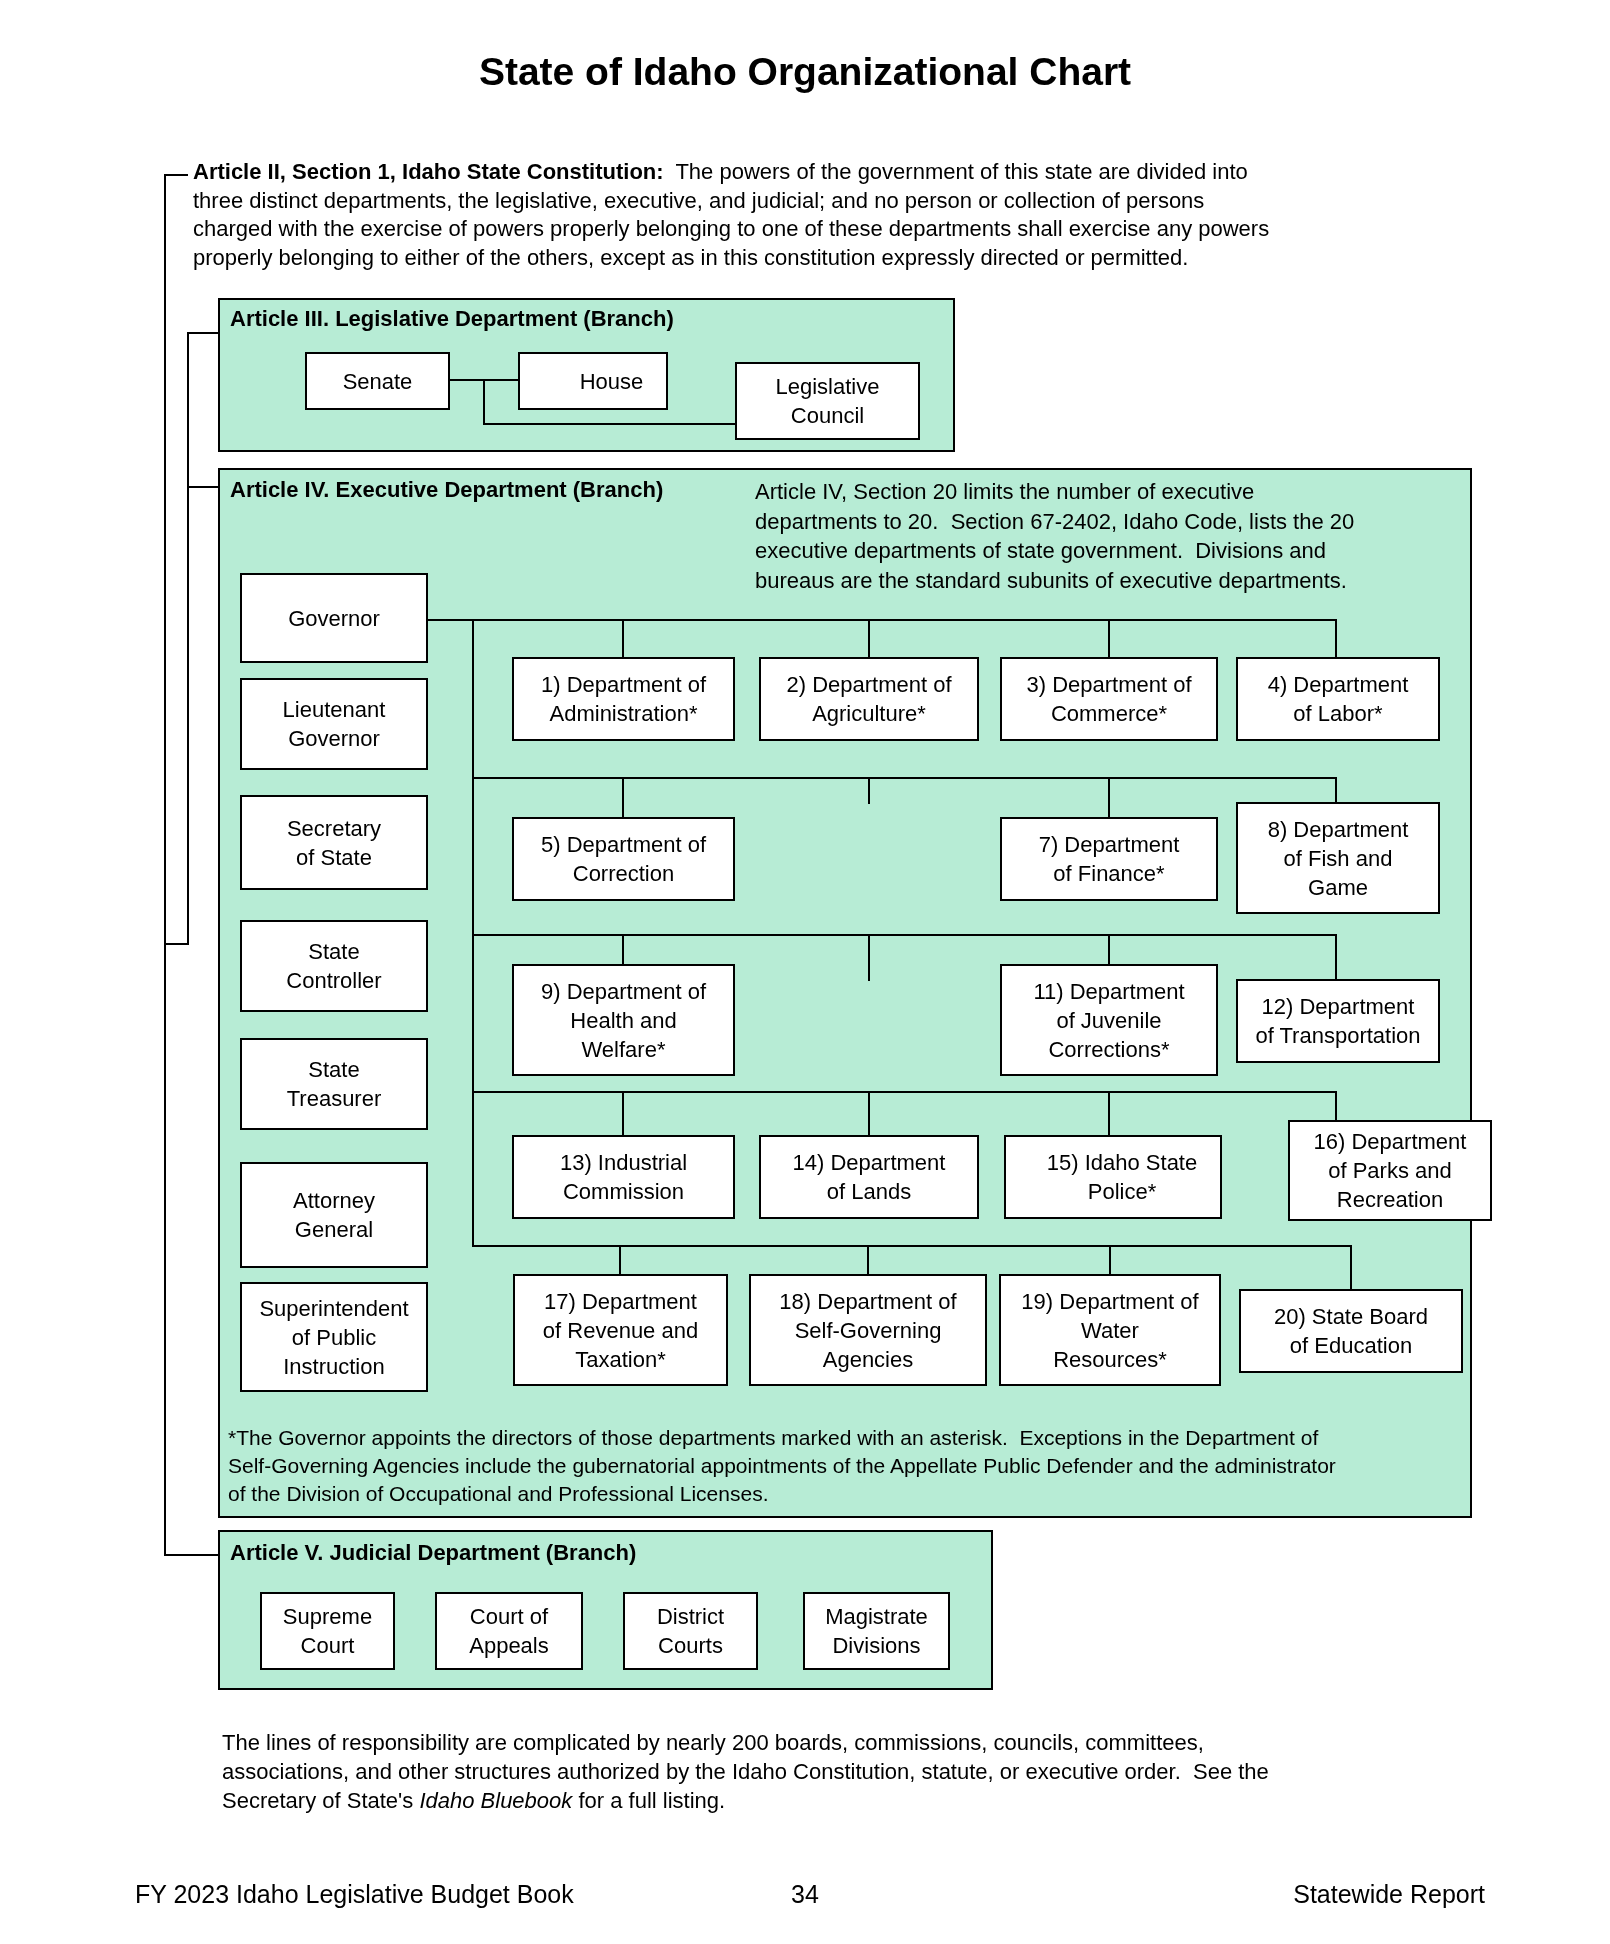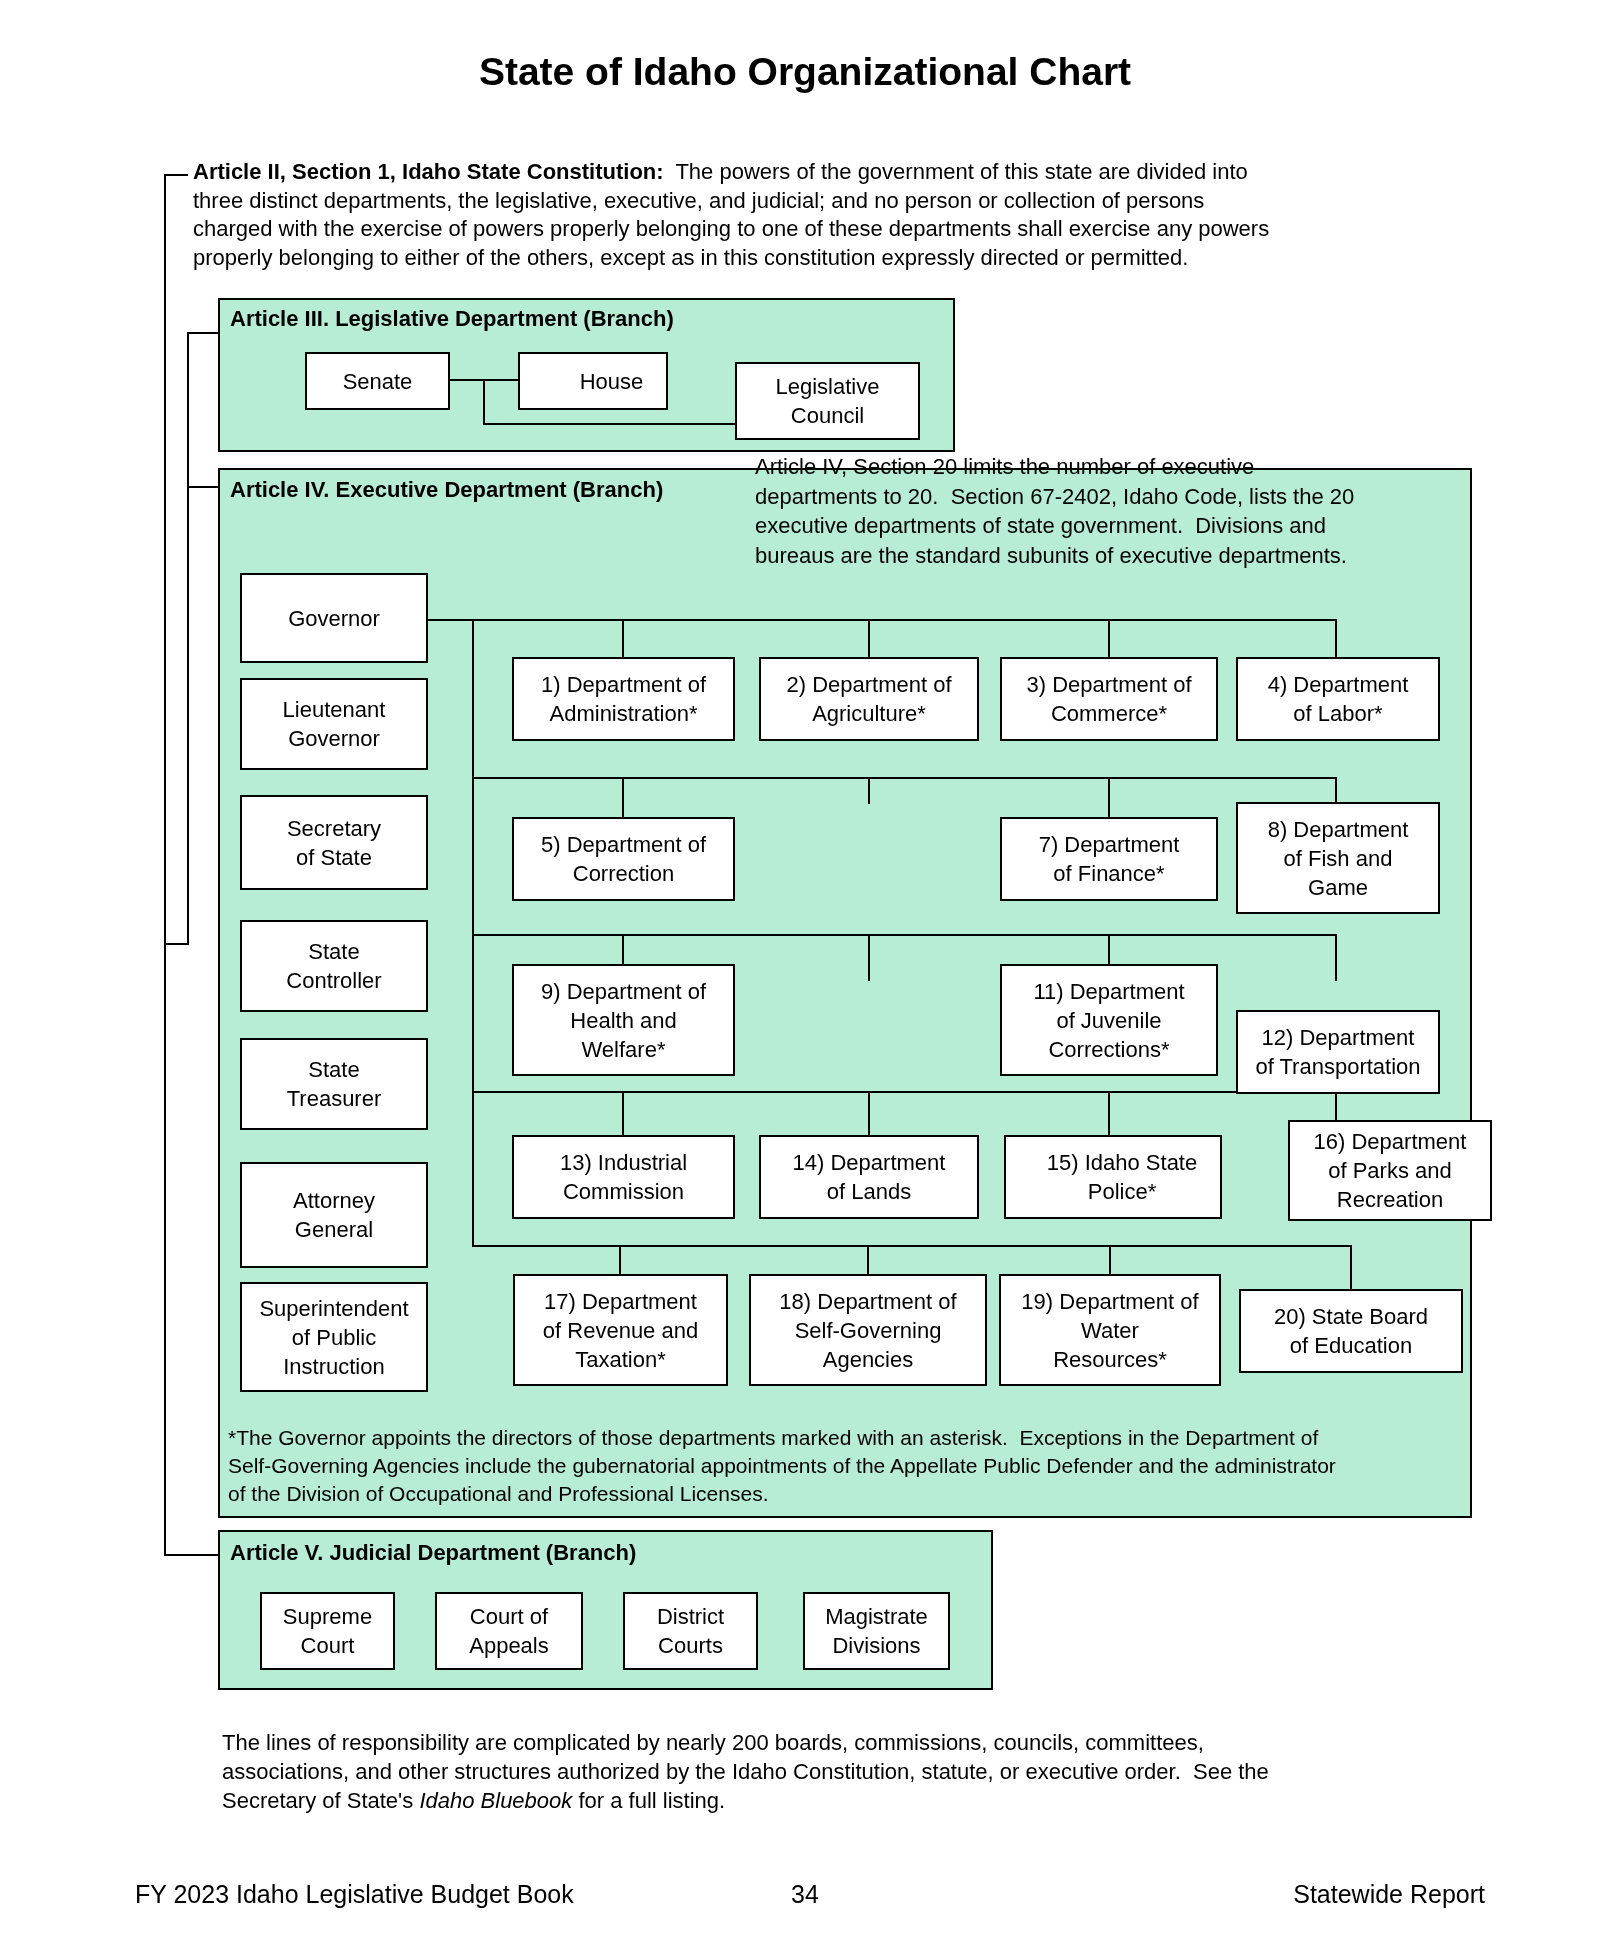--- a/index.html
+++ b/index.html
@@ -49,21 +49,21 @@
   <div class="line" style="left:483px; top:379px; width:2px; height:46px;"></div>
   <div class="line" style="left:483px; top:423px; width:252px; height:2px;"></div>
 
   <div class="wbox" style="left:305px; top:352px; width:145px; height:58px;">Senate</div>
   <div class="wbox" style="left:518px; top:352px; width:150px; height:58px;padding-left:39px;">House</div>
   <div class="wbox" style="left:735px; top:362px; width:185px; height:78px;">Legislative
 Council</div>
 
   <div class="panel" style="left:218px; top:468px; width:1254px; height:1050px;"></div>
   <div class="panel-header" style="left:230px; top:477px;">Article IV.  Executive Department (Branch)</div>
-  <div class="para" style="left:755px; top:452px; width:740px; line-height:29.5px;">Article IV, Section 20 limits the number of executive
+  <div class="para" style="left:755px; top:477px; width:740px; line-height:29.5px;">Article IV, Section 20 limits the number of executive
 departments to 20.  Section 67-2402, Idaho Code, lists the 20
 executive departments of state government.  Divisions and
 bureaus are the standard subunits of executive departments.</div>
 
   <div class="line" style="left:428px; top:619px; width:909px; height:2px;"></div>
   <div class="line" style="left:472px; top:619px; width:2px; height:628px;"></div>
   <div class="line" style="left:472px; top:777px; width:865px; height:2px;"></div>
   <div class="line" style="left:472px; top:934px; width:865px; height:2px;"></div>
   <div class="line" style="left:472px; top:1091px; width:865px; height:2px;"></div>
   <div class="line" style="left:472px; top:1245px; width:880px; height:2px;"></div>
@@ -124,21 +124,21 @@
   <div class="wbox" style="left:1236px; top:802px; width:204px; height:112px;">8) Department
 of Fish and
 Game</div>
 
   <div class="wbox" style="left:512px; top:964px; width:223px; height:112px;">9) Department of
 Health and
 Welfare*</div>
   <div class="wbox" style="left:1000px; top:964px; width:218px; height:112px;">11) Department
 of Juvenile
 Corrections*</div>
-  <div class="wbox" style="left:1236px; top:979px; width:204px; height:84px;margin-top:31px;">12) Department
+  <div class="wbox" style="left:1236px; top:979px; width:204px; height:84px;">12) Department
 of Transportation</div>
 
   <div class="wbox" style="left:512px; top:1135px; width:223px; height:84px;">13) Industrial
 Commission</div>
   <div class="wbox" style="left:759px; top:1135px; width:220px; height:84px;">14) Department
 of Lands</div>
   <div class="wbox" style="left:1004px; top:1135px; width:218px; height:84px;padding-left:20px;">15) Idaho State
 Police*</div>
   <div class="wbox" style="left:1288px; top:1120px; width:204px; height:101px;">16) Department
 of Parks and

